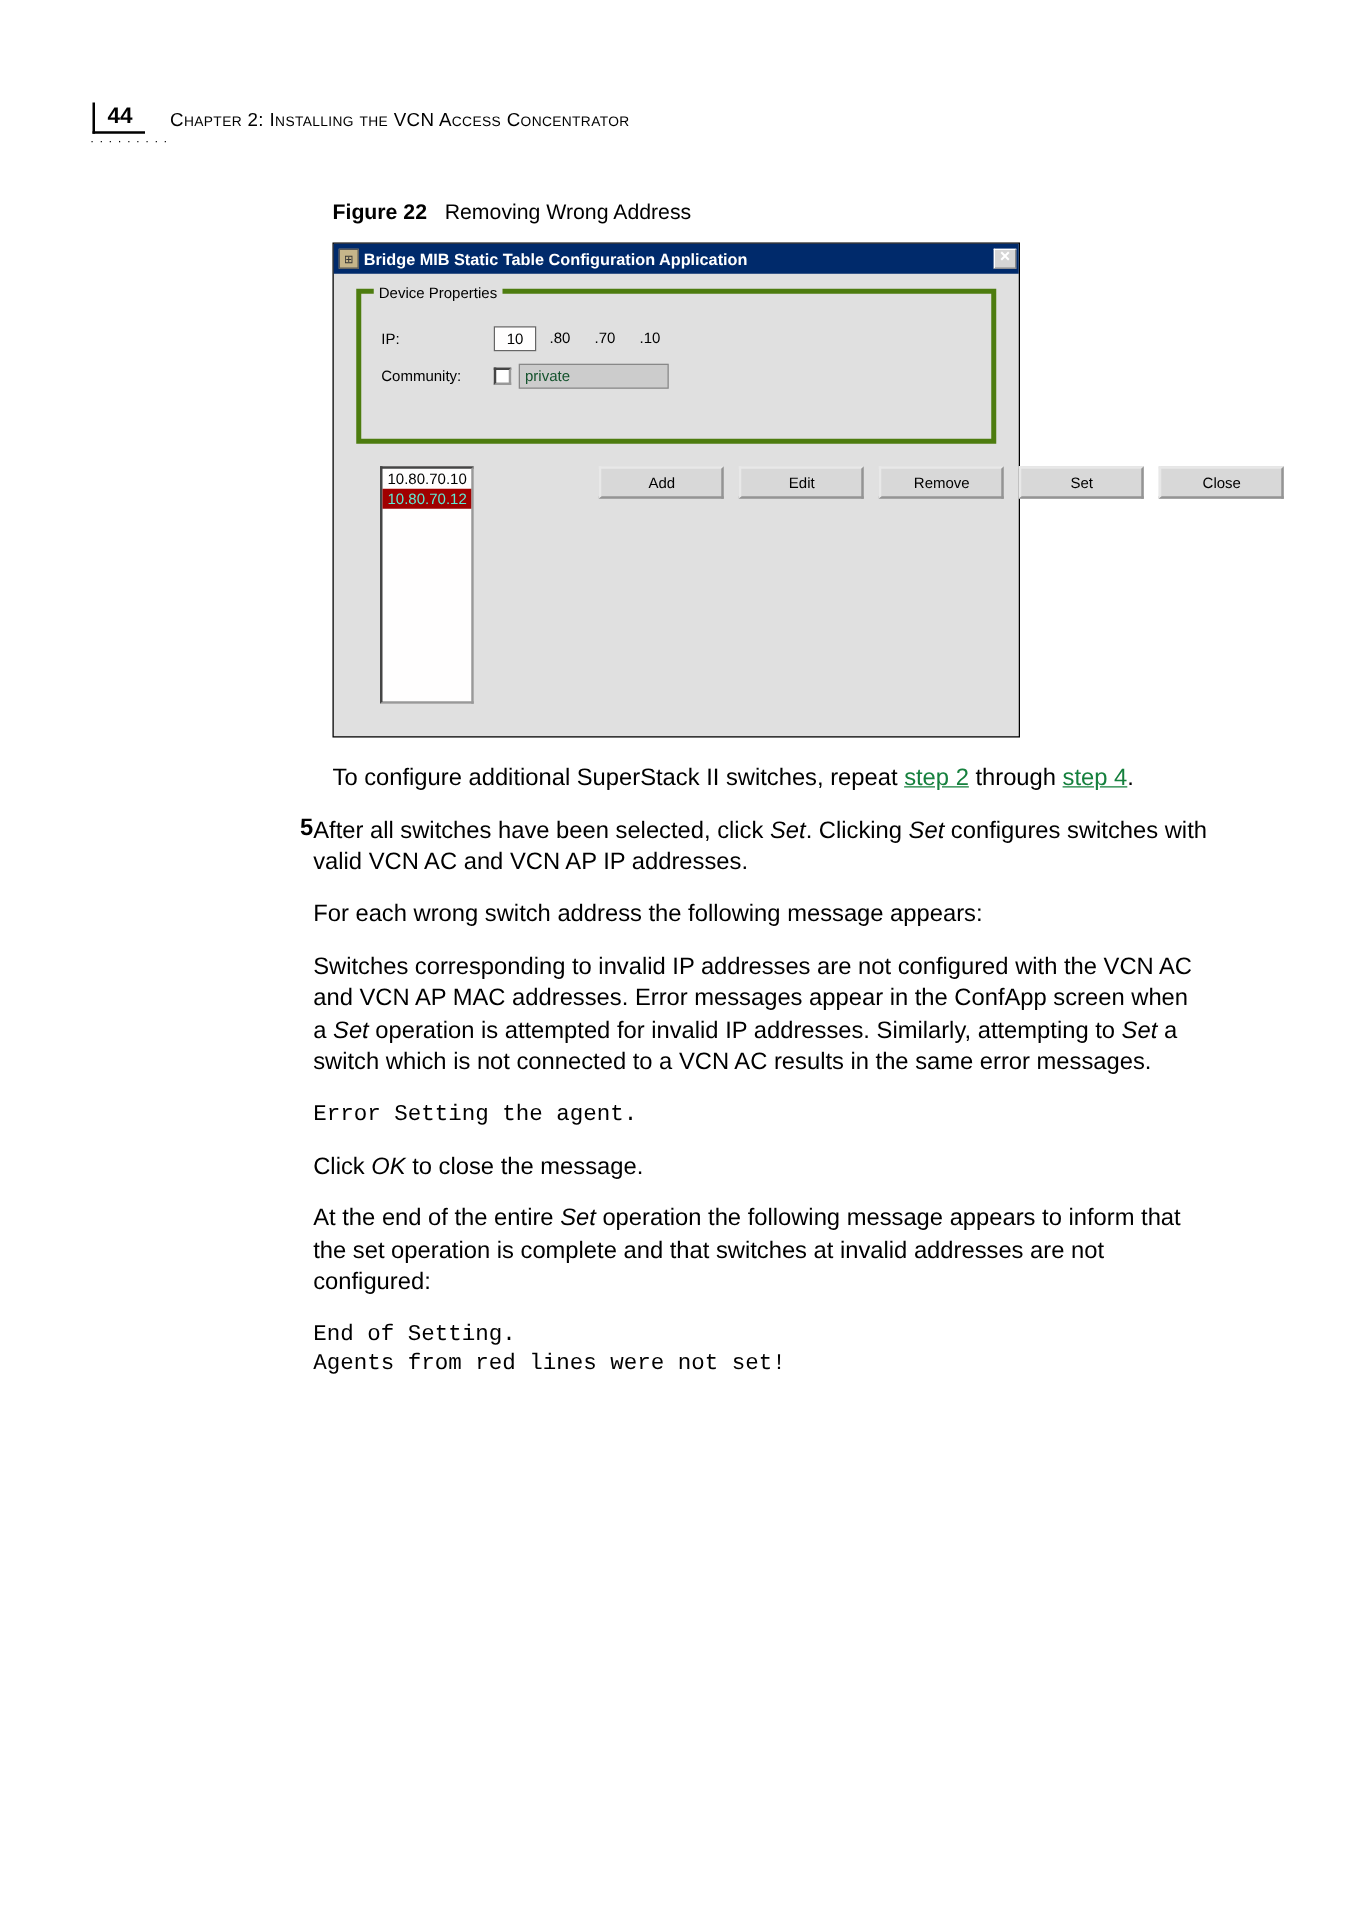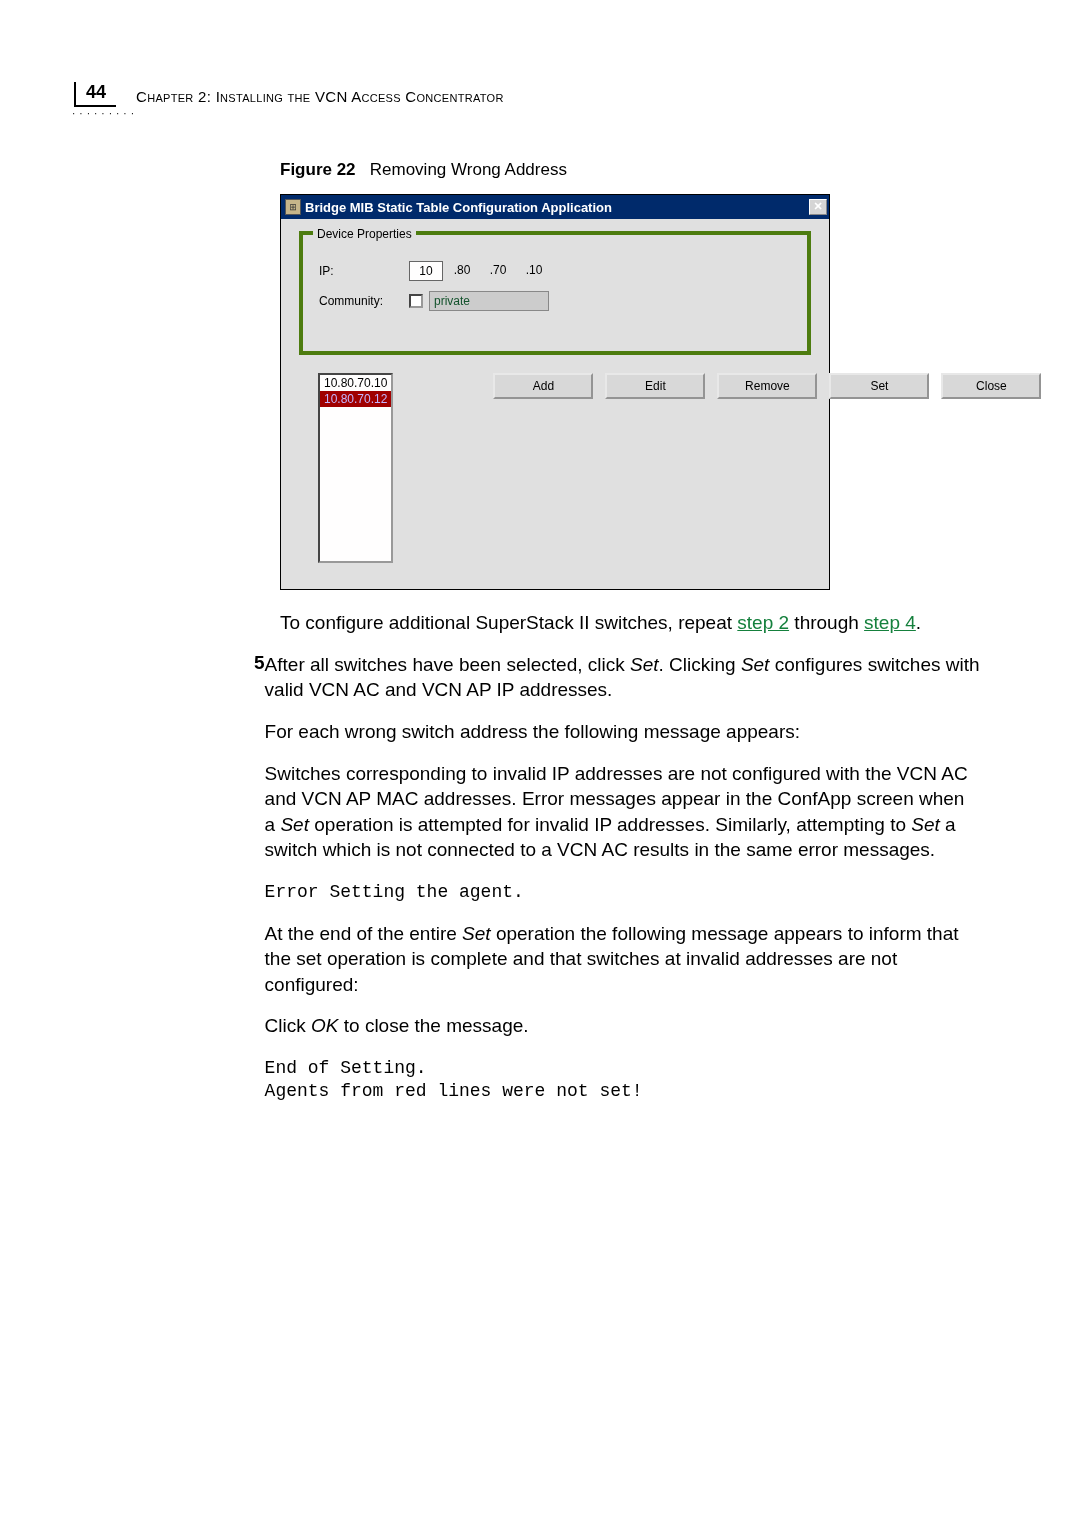--- a/index.html
+++ b/index.html
@@ -37,21 +37,21 @@
     position: absolute;
     top: 108px;
     left: 72px;
     font-size: 10px;
     letter-spacing: 4px;
     color: #000;
   }
   .content {
     position: absolute;
     top: 160px;
-    left: 280px;
+    left: 266px;
     width: 700px;
   }
   .figcap {
     font-size: 17px;
     margin-bottom: 14px;
   }
   .figcap b { font-weight: bold; }
 
   
   .dialog {
@@ -118,21 +118,21 @@
     font-size:12px; padding-left:4px; line-height:18px;
   }
 
   .lower { display:flex; gap: 40px; }
   .listbox {
     width: 180px; height: 190px; border: 2px inset #999; background:#fffefe;
     margin-left: 19px;
     font-size: 12px;
   }
   .listrow { padding: 1px 4px; }
-  .sel { background: #a00000; color:#c4b5fd; }
+  .sel { background: #a00000; color:#5eead4; }
   .btncol { display:flex; flex-direction:row; gap: 12px; margin-left: 60px; padding-top: 0px;}
   .winbtn {
     width: 100px; height: 26px;
     border: 2px outset #e8e8e8;
     background: #d8d8d8;
     font-size: 12px;
     text-align: center;
     line-height: 22px;
   }
 
@@ -212,25 +212,25 @@
 
       <div class="sub">For each wrong switch address the following message appears:</div>
 
       <div class="sub">
         <span>Switches corresponding to invalid IP addresses are not configured with the VCN AC and VCN AP MAC addresses. Error messages appear in the ConfApp screen when a </span><i>Set</i><span> operation is attempted for invalid IP addresses. Similarly, attempting to </span><i>Set</i><span> a switch which is not connected to a VCN AC results in the same error messages.</span>
       </div>
 
       <div class="mono">Error Setting the agent.</div>
 
       <div class="sub">
+        <span>Click </span><i>OK</i><span> to close the message.</span>
+      </div>
+
+      <div class="sub">
         <span>At the end of the entire </span><i>Set</i><span> operation the following message appears to inform that the set operation is complete and that switches at invalid addresses are not configured:</span>
-      </div>
-
-      <div class="sub">
-        <span>Click </span><i>OK</i><span> to close the message.</span>
       </div>
 
       <div class="mono2">End of Setting.
 Agents from red lines were not set!</div>
     </div>
   </div>
 
 </div>
 
 </body></html>

